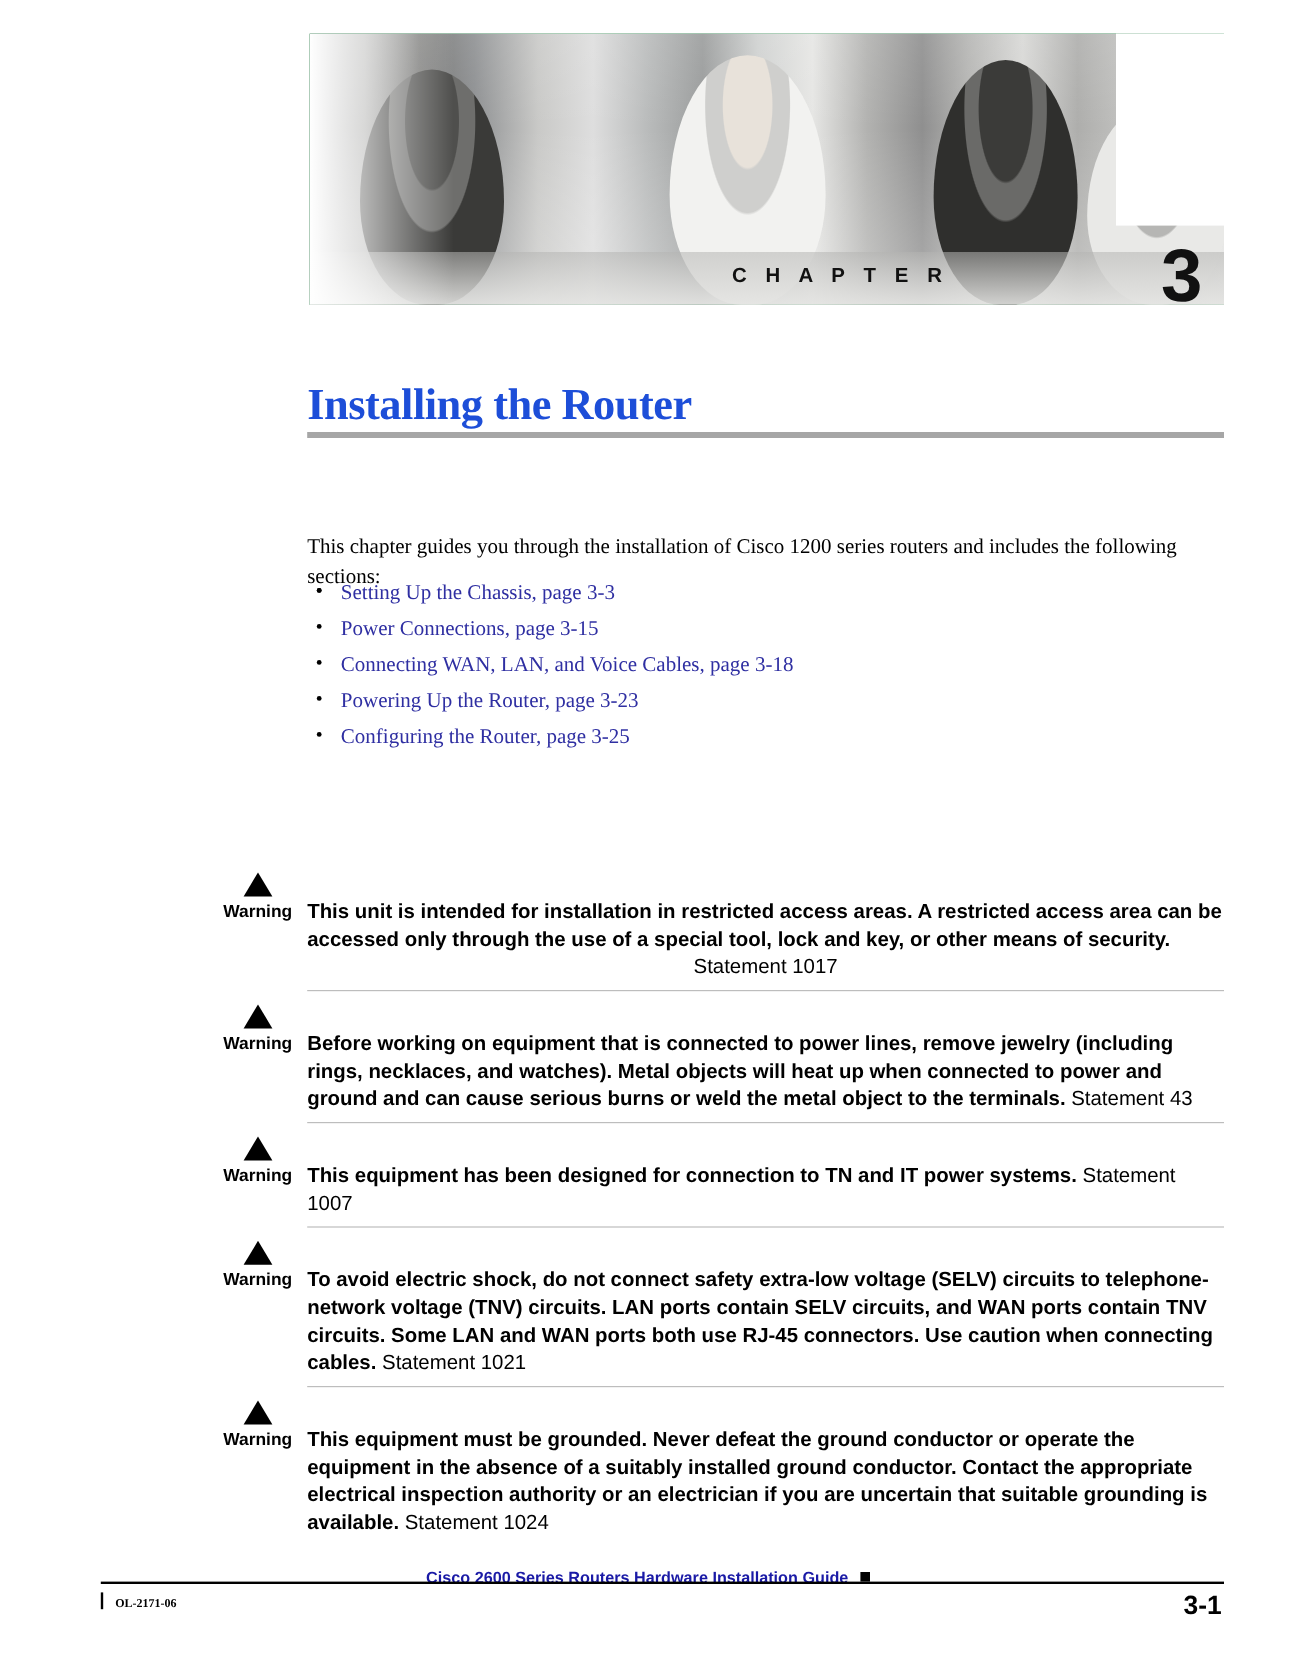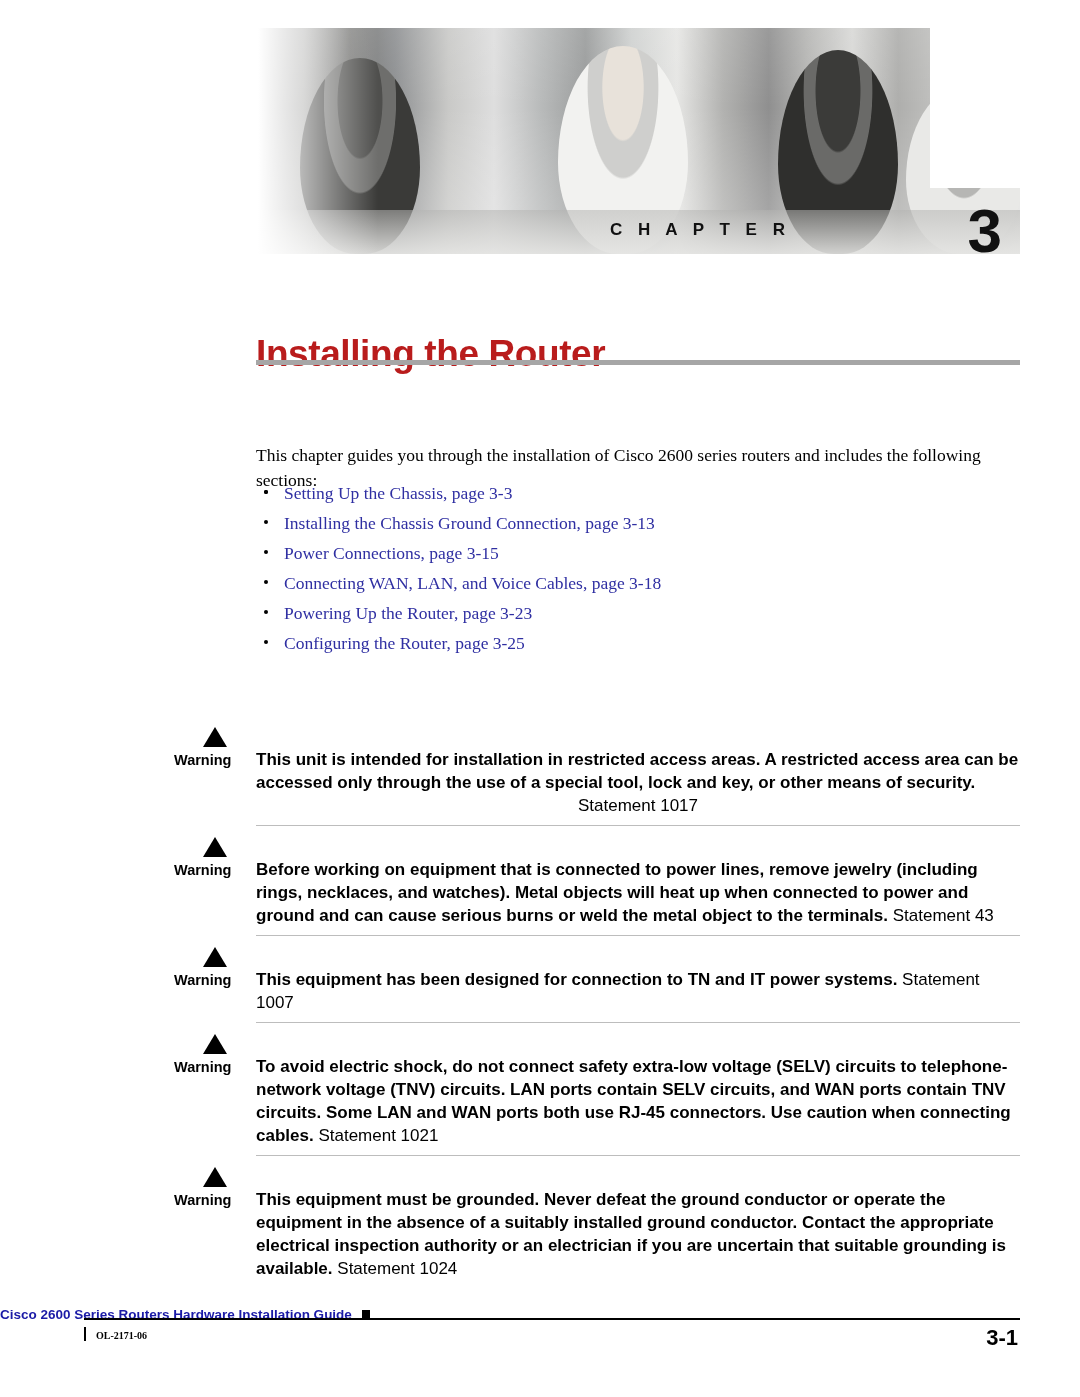--- a/index.html
+++ b/index.html
@@ -83,26 +83,26 @@
     top: 28px;
     width: 90px;
     height: 160px;
     background: #ffffff;
   }
 
   
   .chapter-title {
     position: absolute;
     left: 256px;
-    top: 308px;
-    font-family: Liberation Sans, sans-serif;
+    top: 291px;
+    font-family: Liberation Serif, serif;
     font-weight: bold;
     font-size: 37px;
     letter-spacing: -0.4px;
-    color: #b91c1c;
+    color: #1d4ed8;
   }
   .title-rule {
     position: absolute;
     left: 256px;
     top: 360px;
     width: 764px;
     height: 5px;
     background: #a6a6a6;
   }
 
@@ -155,21 +155,21 @@
   .warn .icon {
     position: absolute;
     left: 52px;
     top: 0px;
     width: 26px;
     height: 22px;
   }
   .warn .icon svg { display: block; }
   .warn .label {
     position: absolute;
-    left: 24px;
+    left: 36px;
     top: 26px;
     width: 82px;
     text-align: left;
     font-family: "Liberation Sans", sans-serif;
     font-weight: bold;
     font-size: 14.5px;
     color: #000000;
   }
   .warn .body {
     margin-left: 106px;
@@ -214,21 +214,21 @@
     height: 14px;
     background: #000000;
     vertical-align: -2px;
     margin-right: 10px;
   }
   .footer-center {
     position: absolute;
     left: 0;
     right: 0;
     top: 1307px;
-    text-align: left;
+    text-align: center;
     font-family: "Liberation Sans", sans-serif;
     font-weight: bold;
     font-size: 13.5px;
     color: #1a1aa6;
   }
   .footer-center .sq {
     display: inline-block;
     width: 8px;
     height: 8px;
     background: #000000;
@@ -264,33 +264,29 @@
   <div class="desk"></div>
   <div class="fade-left"></div>
   <div class="chapter-word">C H A P T E R</div>
   <div class="chapter-num">3</div>
 </div>
 <div class="banner-white-block"></div>
 
 <h1 class="chapter-title">Installing the Router</h1>
 <div class="title-rule"></div>
 
-<p class="intro">This chapter guides you through the installation of Cisco 2600 series routers and includes the following sections:</p>
+<p class="intro">This chapter guides you through the installation of Cisco 1200 series routers and includes the following sections:</p>
 
 <div class="xref-list">
   <div class="xref-item">
     <span class="dot"></span>
   </div>
   <div class="xref-item">
     <span class="dot"></span>
     <span>Setting Up the Chassis, page 3-3</span>
-  </div>
-  <div class="xref-item">
-    <span class="dot"></span>
-    <span>Installing the Chassis Ground Connection, page 3-13</span>
   </div>
   <div class="xref-item">
     <span class="dot"></span>
     <span>Power Connections, page 3-15</span>
   </div>
   <div class="xref-item">
     <span class="dot"></span>
     <span>Connecting WAN, LAN, and Voice Cables, page 3-18</span>
   </div>
   <div class="xref-item">

